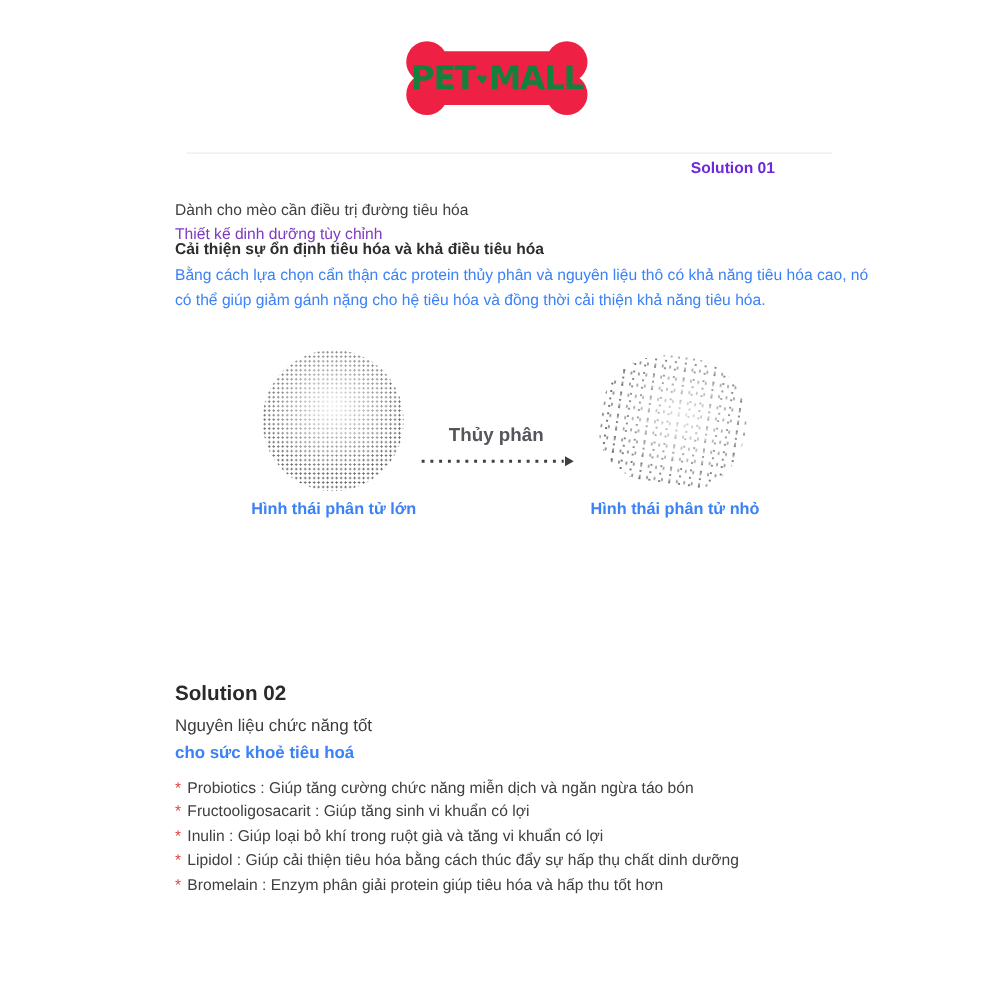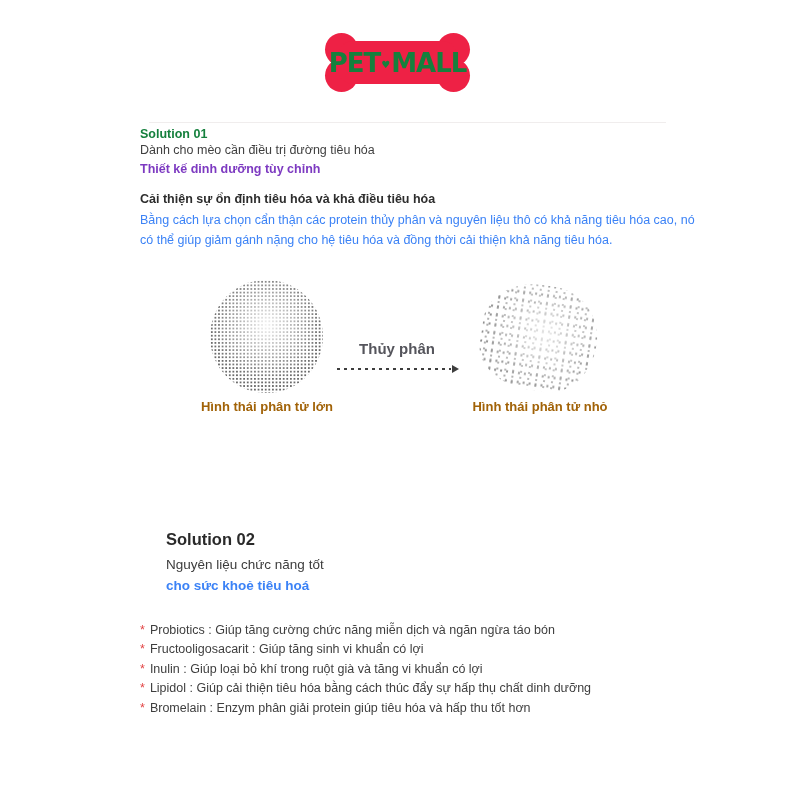--- a/index.html
+++ b/index.html
@@ -32,23 +32,23 @@
   .logo-heart { font-size: 10px; margin: 3px 1px 0 1px; letter-spacing: 0; }
 
   
   .divider {
     position: absolute; left: 149px; top: 122px; width: 517px; height: 1px;
     background: #f0eded;
   }
 
   
   .sol1-head { position: absolute; left: 140px; top: 127px; width: 480px; }
-  .s1-title { font-weight: 700; font-size: 12.5px; color: #15803d; margin-bottom: 2px; }
+  .s1-title { font-weight: 700; font-size: 12.5px; color: #6d28d9; margin-bottom: 20px; text-align: right; }
   .s1-sub   { font-size: 12.5px; color: #3f3f3f; margin-bottom: 5px; }
-  .s1-high  { font-weight: 700; font-size: 12.5px; color: #7d3ac1; }
+  .s1-high  { font-weight: 400; font-size: 12.5px; color: #7d3ac1; }
 
   
   .sec { position: absolute; left: 140px; }
   .sec-1 { top: 192px; width: 566px; }
   .sec-2 { top: 456px; width: 580px; }
   .sec-h { font-weight: 700; font-size: 12.5px; color: #2d2d2d; margin-bottom: 5px; }
   .sec-b { font-size: 12.5px; color: #3b82f6; line-height: 1.56; }
 
   
   .sphere {
@@ -80,27 +80,27 @@
   }
   .arrow-head {
     display: inline-block; width: 0; height: 0;
     border-left: 7px solid #3e3e3e;
     border-top: 4.5px solid transparent;
     border-bottom: 4.5px solid transparent;
     margin-left: 1px;
   }
   .mol-label {
     position: absolute; top: 399px; width: 160px; text-align: center;
-    font-weight: 700; font-size: 13px; color: #a16207;
+    font-weight: 700; font-size: 13px; color: #3b82f6;
   }
   .mol-label.left  { left: 187px; }
   .mol-label.right { left: 460px; }
 
   
-  .sol2-head { position: absolute; left: 140px; top: 530px; width: 480px; margin-left: 26px; }
+  .sol2-head { position: absolute; left: 140px; top: 546px; width: 480px; }
   .s2-title { font-weight: 700; font-size: 16.5px; color: #2a2a2a; margin-bottom: 8px; }
   .s2-sub   { font-size: 13.5px; color: #3c3c3c; margin-bottom: 6px; }
   .s2-high  { font-weight: 700; font-size: 13.5px; color: #3b82f6; }
 
   
   .bullets { position: absolute; left: 140px; top: 621px; width: 580px; margin: 0; padding: 0; list-style: none; }
   .bullets li { font-size: 12.5px; color: #3e3e3e; line-height: 19.4px; }
   .star { color: #e24444; margin-right: 5px; }
 </style>
 </head>

